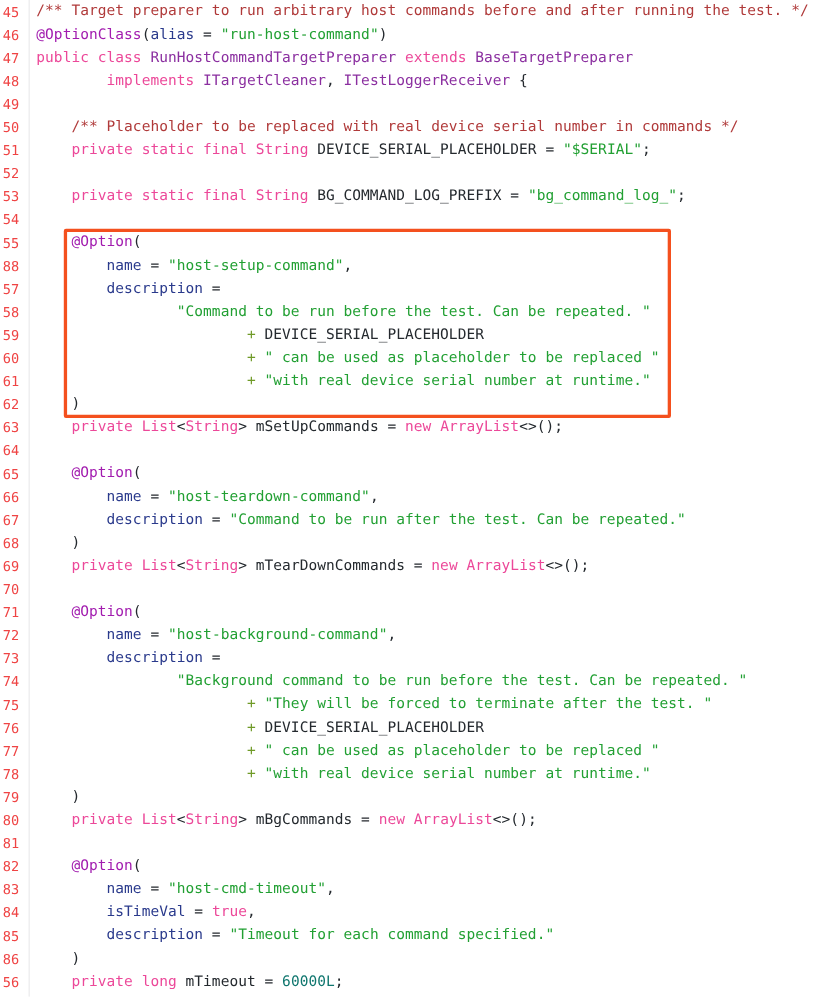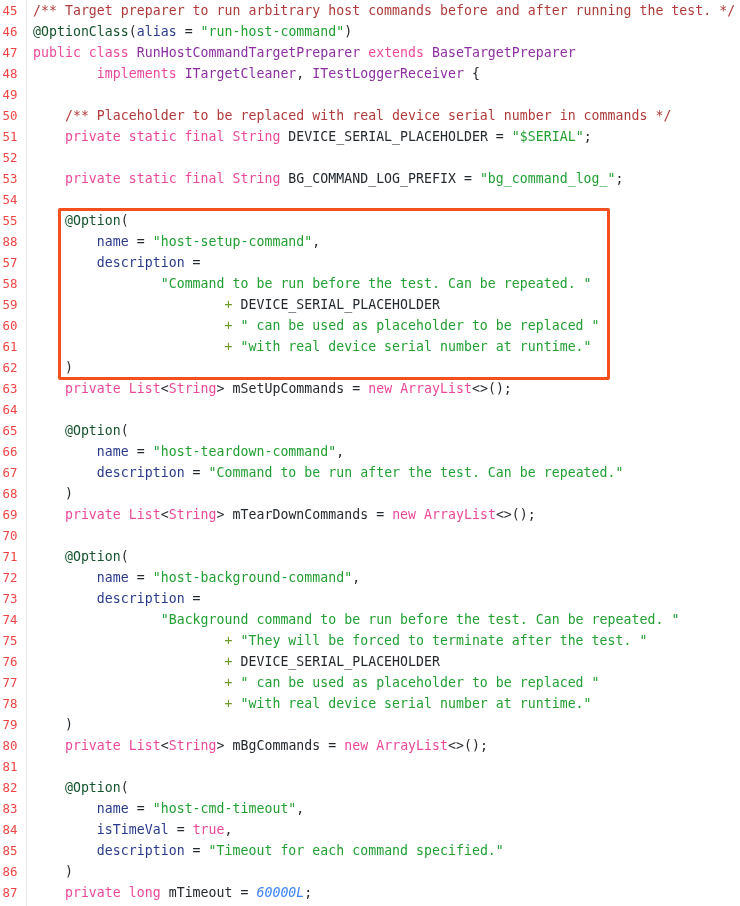--- a/index.html
+++ b/index.html
@@ -58,23 +58,23 @@
     top: 0;
     white-space: pre;
     letter-spacing: 0.04px;
   }
 
   
   .t-plain   { color: #24292e; }
   .t-kw      { color: #ec4899; }      
   .t-type    { color: #ec4899; }      
   .t-cls     { color: #8b2fa0; margin-top: 10px; }      
-  .t-ann     { color: #14532d; }      
+  .t-ann     { color: #a21caf; }      
   .t-str     { color: #22a033; }      
-  .t-num     { color: #3b82f6; font-style: italic; }      
+  .t-num     { color: #0f766e; }      
   .t-cmt     { color: #b03a3a; }      
   .t-op      { color: #6f9a27; }      
   .t-punct   { color: #24292e; }
   .t-attr    { color: #2a3a8c; }      
 
   
   #highlight-box {
     position: absolute;
     left: 58px;
     top: 208px;
@@ -127,16 +127,16 @@
       <div class="code-line"><span class="ln">77</span><span class="lc"><span class="t-plain">                        </span><span class="t-op">+</span><span class="t-plain"> </span><span class="t-str">" can be used as placeholder to be replaced "</span></span></div>
       <div class="code-line"><span class="ln">78</span><span class="lc"><span class="t-plain">                        </span><span class="t-op">+</span><span class="t-plain"> </span><span class="t-str">"with real device serial number at runtime."</span></span></div>
       <div class="code-line"><span class="ln">79</span><span class="lc"><span class="t-plain">    </span><span class="t-punct">)</span></span></div>
       <div class="code-line"><span class="ln">80</span><span class="lc"><span class="t-plain">    </span><span class="t-kw">private</span><span class="t-plain"> </span><span class="t-type">List</span><span class="t-plain">&lt;</span><span class="t-type">String</span><span class="t-plain">&gt; mBgCommands = </span><span class="t-kw">new</span><span class="t-plain"> </span><span class="t-type">ArrayList</span><span class="t-plain">&lt;&gt;();</span></span></div>
       <div class="code-line"><span class="ln">81</span><span class="lc"></span></div>
       <div class="code-line"><span class="ln">82</span><span class="lc"><span class="t-plain">    </span><span class="t-ann">@Option</span><span class="t-punct">(</span></span></div>
       <div class="code-line"><span class="ln">83</span><span class="lc"><span class="t-plain">        </span><span class="t-attr">name</span><span class="t-plain"> = </span><span class="t-str">"host-cmd-timeout"</span><span class="t-plain">,</span></span></div>
       <div class="code-line"><span class="ln">84</span><span class="lc"><span class="t-plain">        </span><span class="t-attr">isTimeVal</span><span class="t-plain"> = </span><span class="t-kw">true</span><span class="t-plain">,</span></span></div>
       <div class="code-line"><span class="ln">85</span><span class="lc"><span class="t-plain">        </span><span class="t-attr">description</span><span class="t-plain"> = </span><span class="t-str">"Timeout for each command specified."</span></span></div>
       <div class="code-line"><span class="ln">86</span><span class="lc"><span class="t-plain">    </span><span class="t-punct">)</span></span></div>
-      <div class="code-line"><span class="ln">87</span><span class="lc"><span class="t-plain">    </span><span class="t-kw">private long</span><span class="t-plain"> mTimeout = </span><span class="t-num">60000L</span><span class="t-plain">;</span></span></div>
+      <div class="code-line"><span class="ln">56</span><span class="lc"><span class="t-plain">    </span><span class="t-kw">private long</span><span class="t-plain"> mTimeout = </span><span class="t-num">60000L</span><span class="t-plain">;</span></span></div>
     </div>
   <div id="highlight-box"></div>
 </div>
 
 </body></html>

